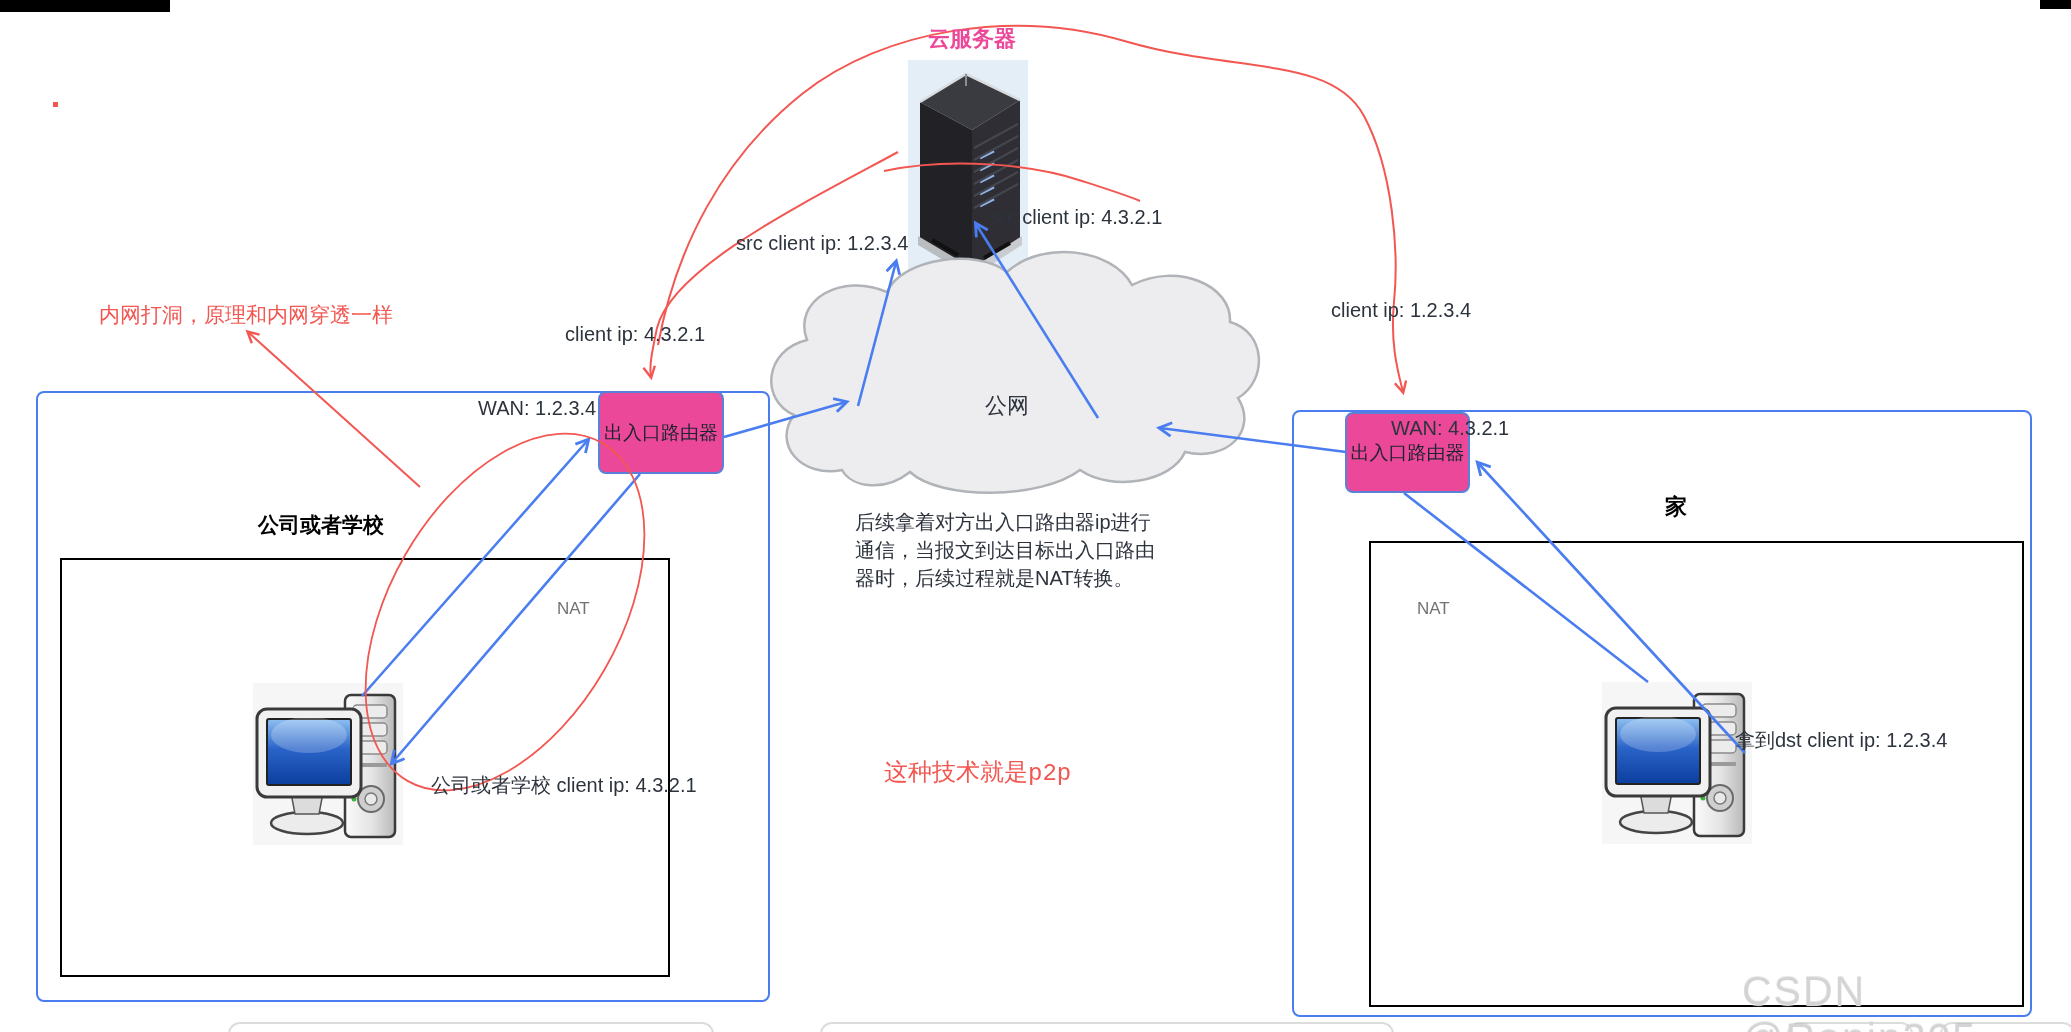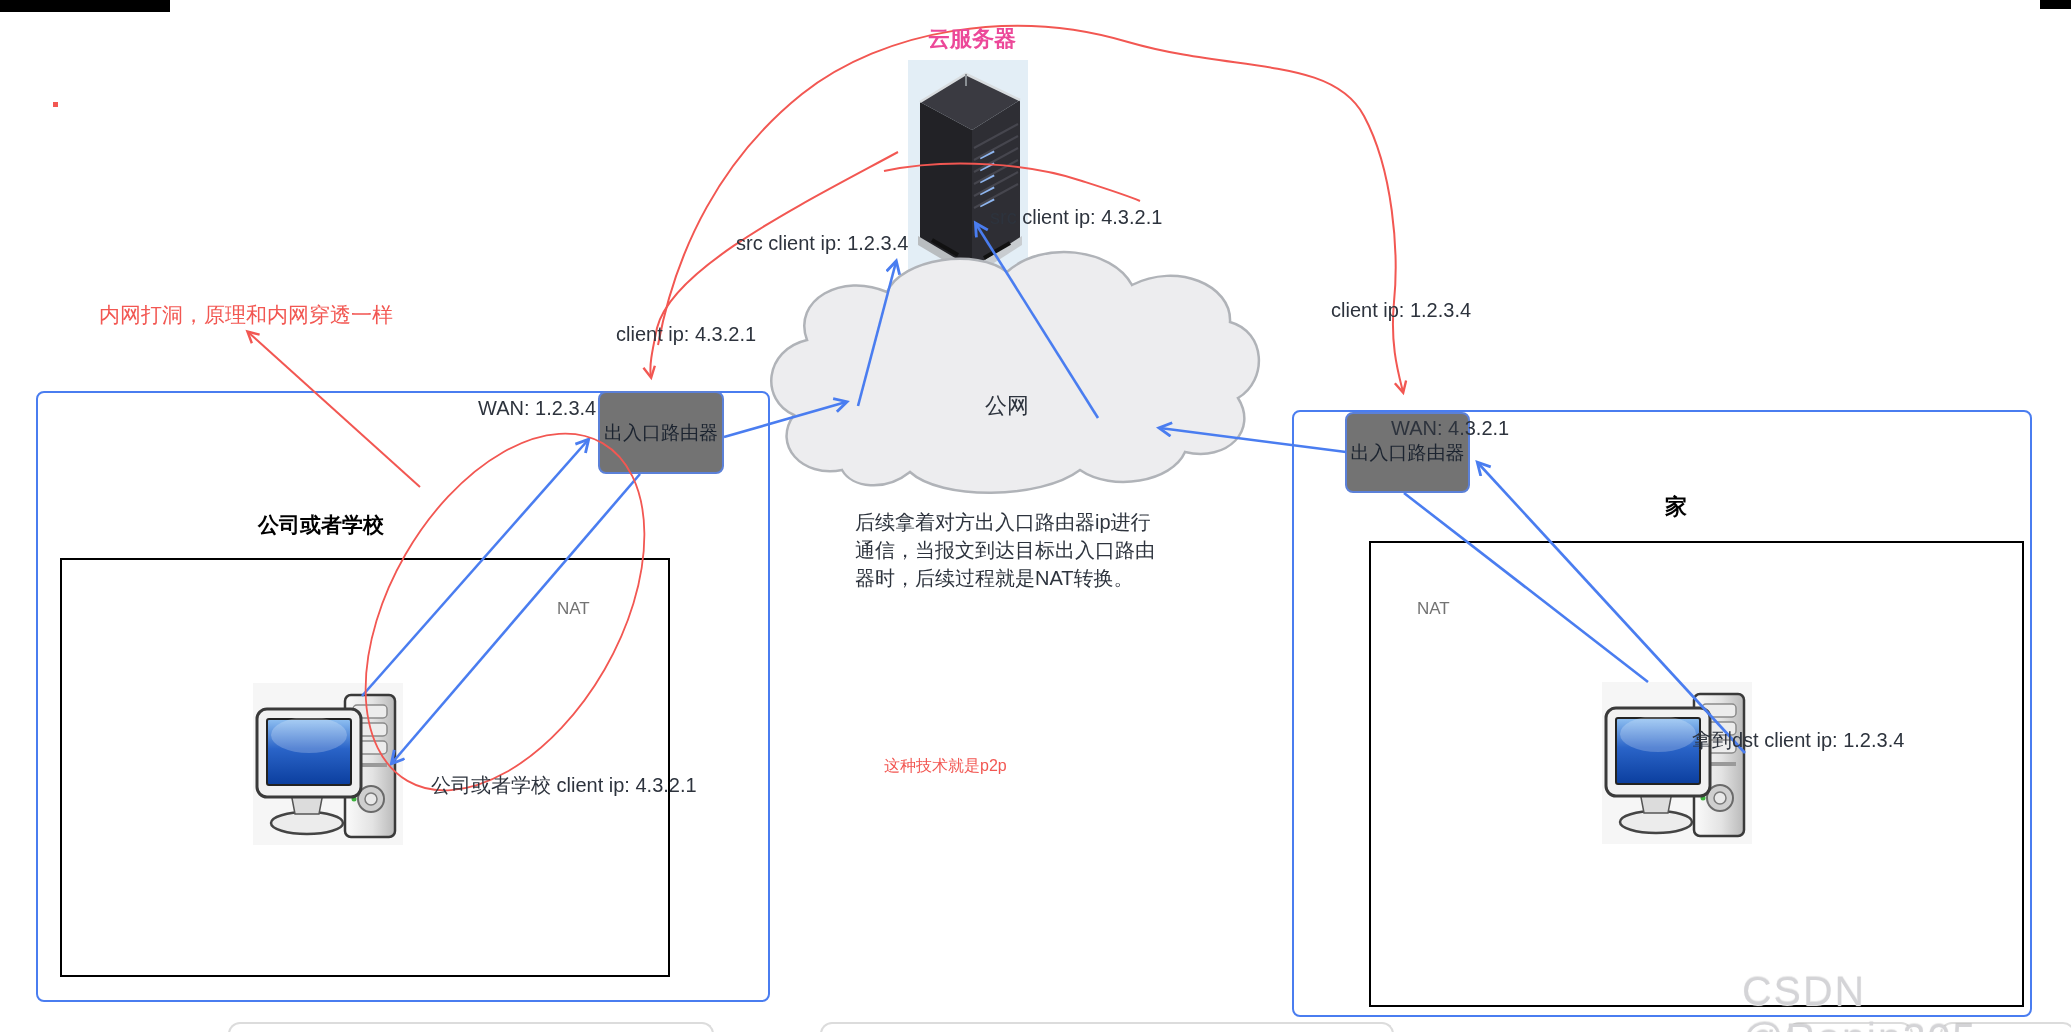--- a/index.html
+++ b/index.html
@@ -4,28 +4,28 @@
 <style>
   html,body{margin:0;padding:0;background:#fff;}
   #canvas{position:relative;width:2071px;height:1032px;background:#ffffff;overflow:hidden;
           font-family:"Liberation Sans","DejaVu Sans",sans-serif;}
   .txt{position:absolute;color:#2d333d;font-size:20px;white-space:nowrap;z-index:30;}
   .red{color:#f25752;}
   .bold{font-weight:bold;color:#000;}
   .pre{white-space:pre-line;}
   .outer-box{position:absolute;border:2px solid #4a7df0;border-radius:8px;z-index:5;}
   .inner-box{position:absolute;border:2px solid #000;z-index:6;}
-  .router{position:absolute;background:#737373;border:2px solid #5b80d8;border-radius:8px;
+  .router{position:absolute;background:#ec4899;border:2px solid #5b80d8;border-radius:8px;
           display:flex;align-items:center;justify-content:center;font-size:19px;color:#1c2430;z-index:8;}
   .blackbar{position:absolute;background:#000;z-index:40;}
   .bottom-card{position:absolute;height:14px;background:#fff;border:2px solid #dcdcdc;
                border-bottom:none;border-radius:12px 12px 0 0;z-index:4;}
   #wire-layer{position:absolute;left:0;top:0;z-index:20;pointer-events:none;}
   #cloud-label{font-size:22px;}
-  #p2p-note{font-size:16px;}
+  #p2p-note{font-size:24px;font-family:Liberation Mono, monospace;}
   #nat-left,#nat-right{font-size:17px;color:#737373;}
   #watermark{position:absolute;left:1742px;top:968px;font-size:41px;color:#d4d4d7;letter-spacing:2px;
              text-shadow:0 1px 1px rgba(255,255,255,.95),0 -1px 1px rgba(0,0,0,.10);z-index:35;}
   .icon-bg{position:absolute;z-index:7;}
 </style>
 </head>
 <body>
 
 <div id="canvas">
 
@@ -150,36 +150,36 @@
     <rect x="53" y="102" width="5" height="5" fill="#f25752"></rect>
   </svg>
 
   <div class="txt bold" style="left:928px;top:24px;font-size:22px;color:#ec4899;">云服务器</div>
 
   <div class="txt" style="left:736px;top:232px;">src client ip: 1.2.3.4</div>
   <div class="txt" style="left:990px;top:206px;">src client ip: 4.3.2.1</div>
 
   <div class="txt red" style="left:99px;top:301px;font-size:21px;">内网打洞，原理和内网穿透一样</div>
 
-  <div class="txt" style="left:616px;top:323px;">client ip: 4.3.2.1</div>
+  <div class="txt" style="left:565px;top:323px;">client ip: 4.3.2.1</div>
   <div class="txt" style="left:1331px;top:299px;">client ip: 1.2.3.4</div>
 
   <div class="txt" style="left:478px;top:397px;">WAN: 1.2.3.4</div>
   <div class="txt" style="left:1391px;top:417px;">WAN: 4.3.2.1</div>
 
   <div class="txt bold" style="left:258px;top:511px;font-size:21px;">公司或者学校</div>
   <div class="txt bold" style="left:1665px;top:492px;font-size:22px;">家</div>
 
   <div class="txt" id="nat-left" style="left:557px;top:599px;">NAT</div>
   <div class="txt" id="nat-right" style="left:1417px;top:599px;">NAT</div>
 
   <div class="txt" id="cloud-label" style="left:985px;top:391px;">公网</div>
 
   <div class="txt pre" style="left:855px;top:508px;line-height:28px;">后续拿着对方出入口路由器ip进行
 通信，当报文到达目标出入口路由
 器时，后续过程就是NAT转换。</div>
   <div class="txt red" id="p2p-note" style="left:884px;top:756px;">这种技术就是p2p</div>
 
   <div class="txt" style="left:431px;top:772px;">公司或者学校 client ip: 4.3.2.1</div>
-  <div class="txt" style="left:1692px;top:727px;">拿到dst client ip: 1.2.3.4</div>
+  <div class="txt" style="left:1735px;top:727px;">拿到dst client ip: 1.2.3.4</div>
 
   <div id="watermark">CSDN @Ronin305</div>
 </div>
 
 </body></html>

